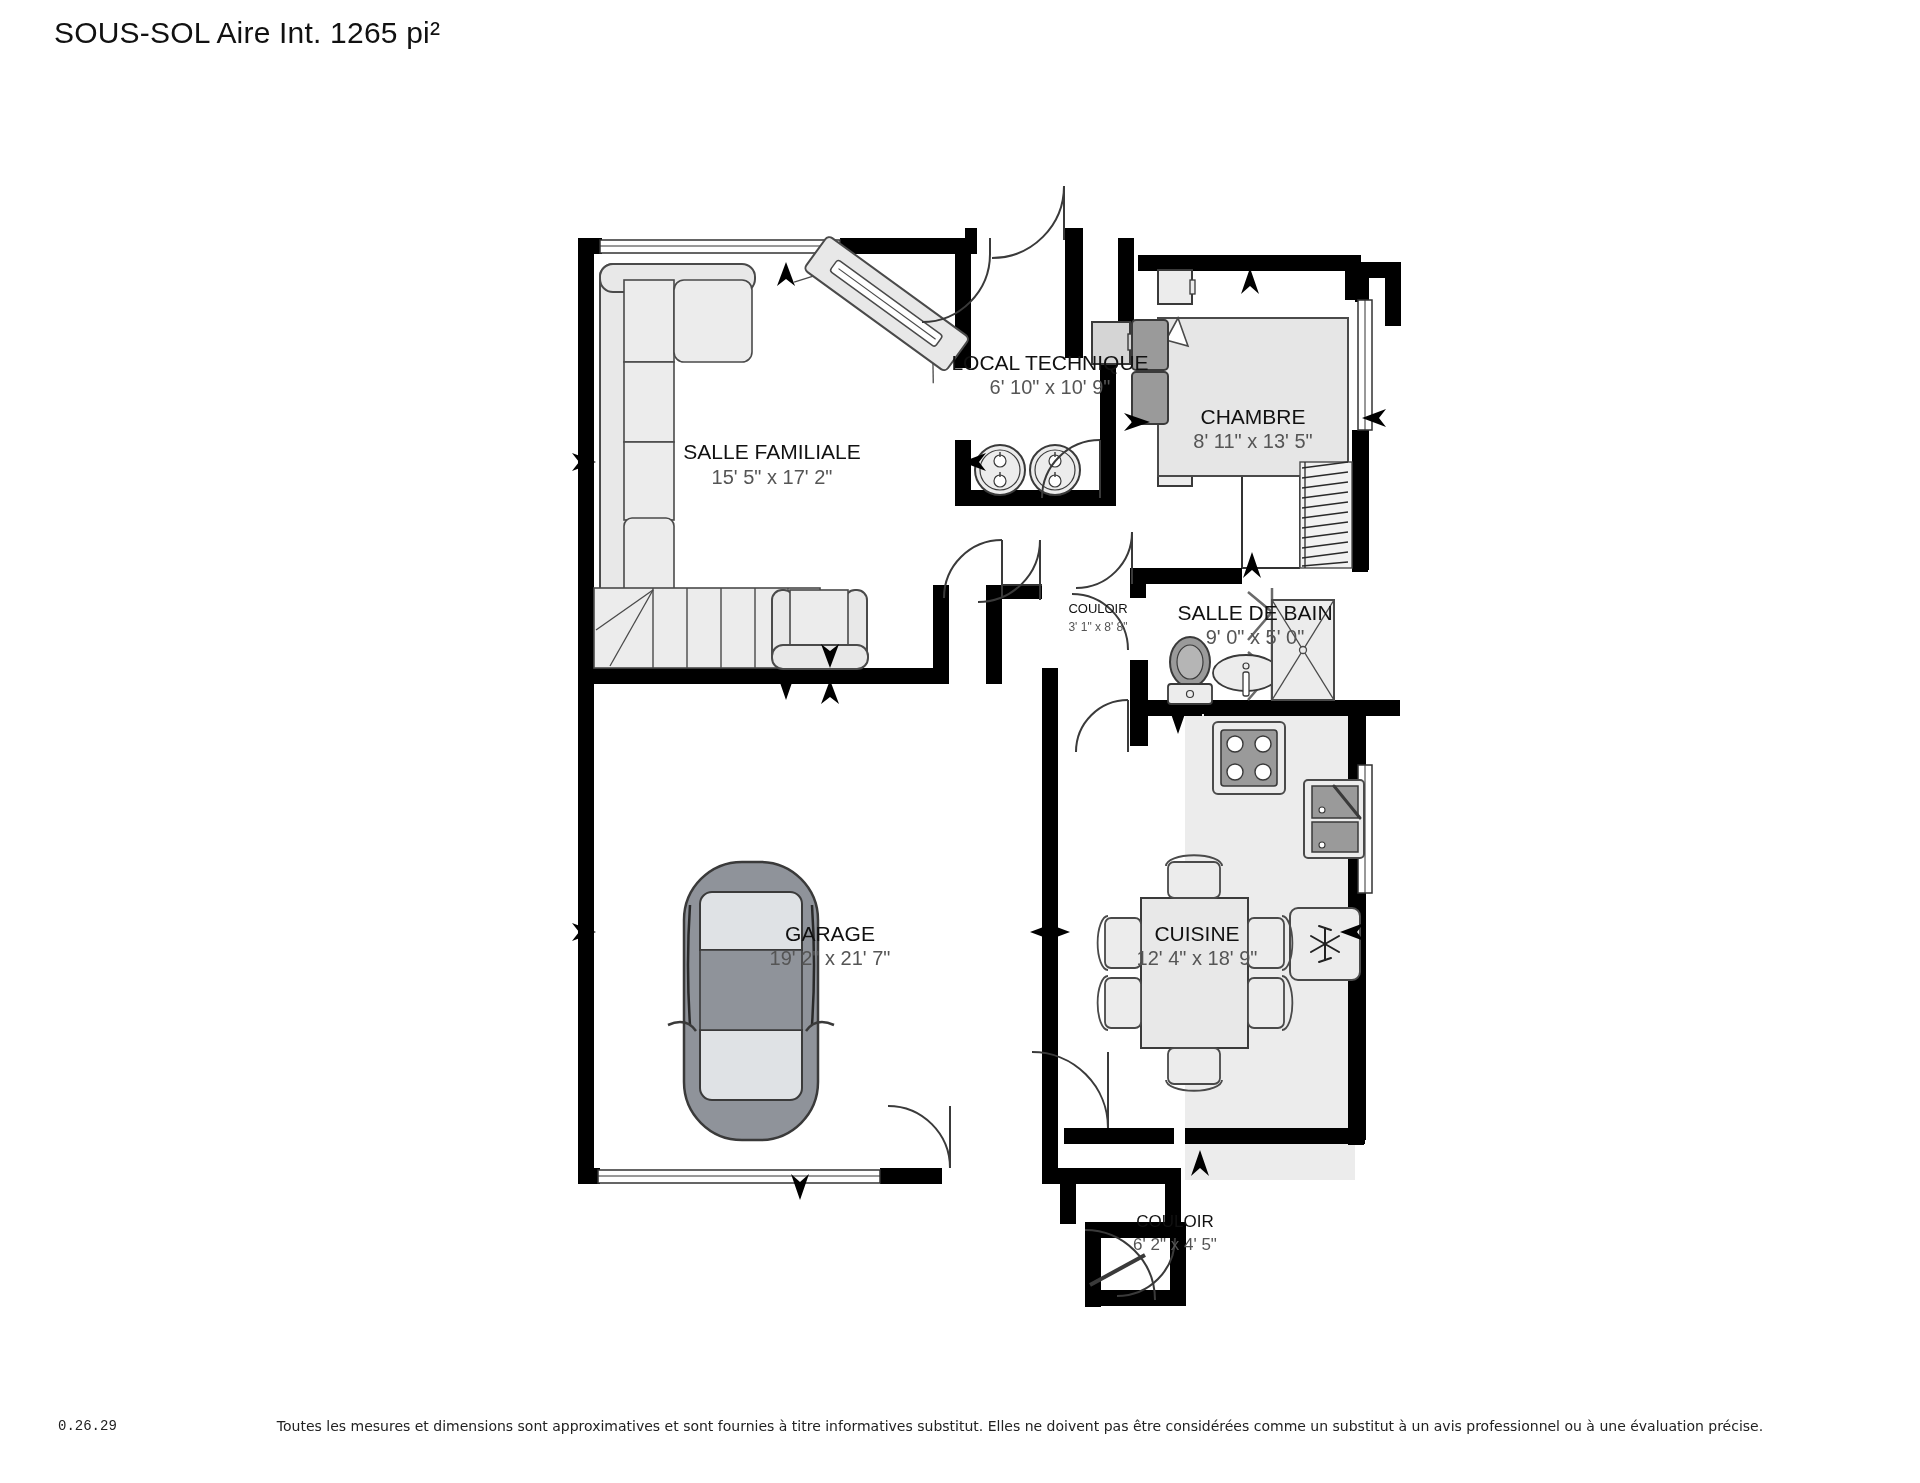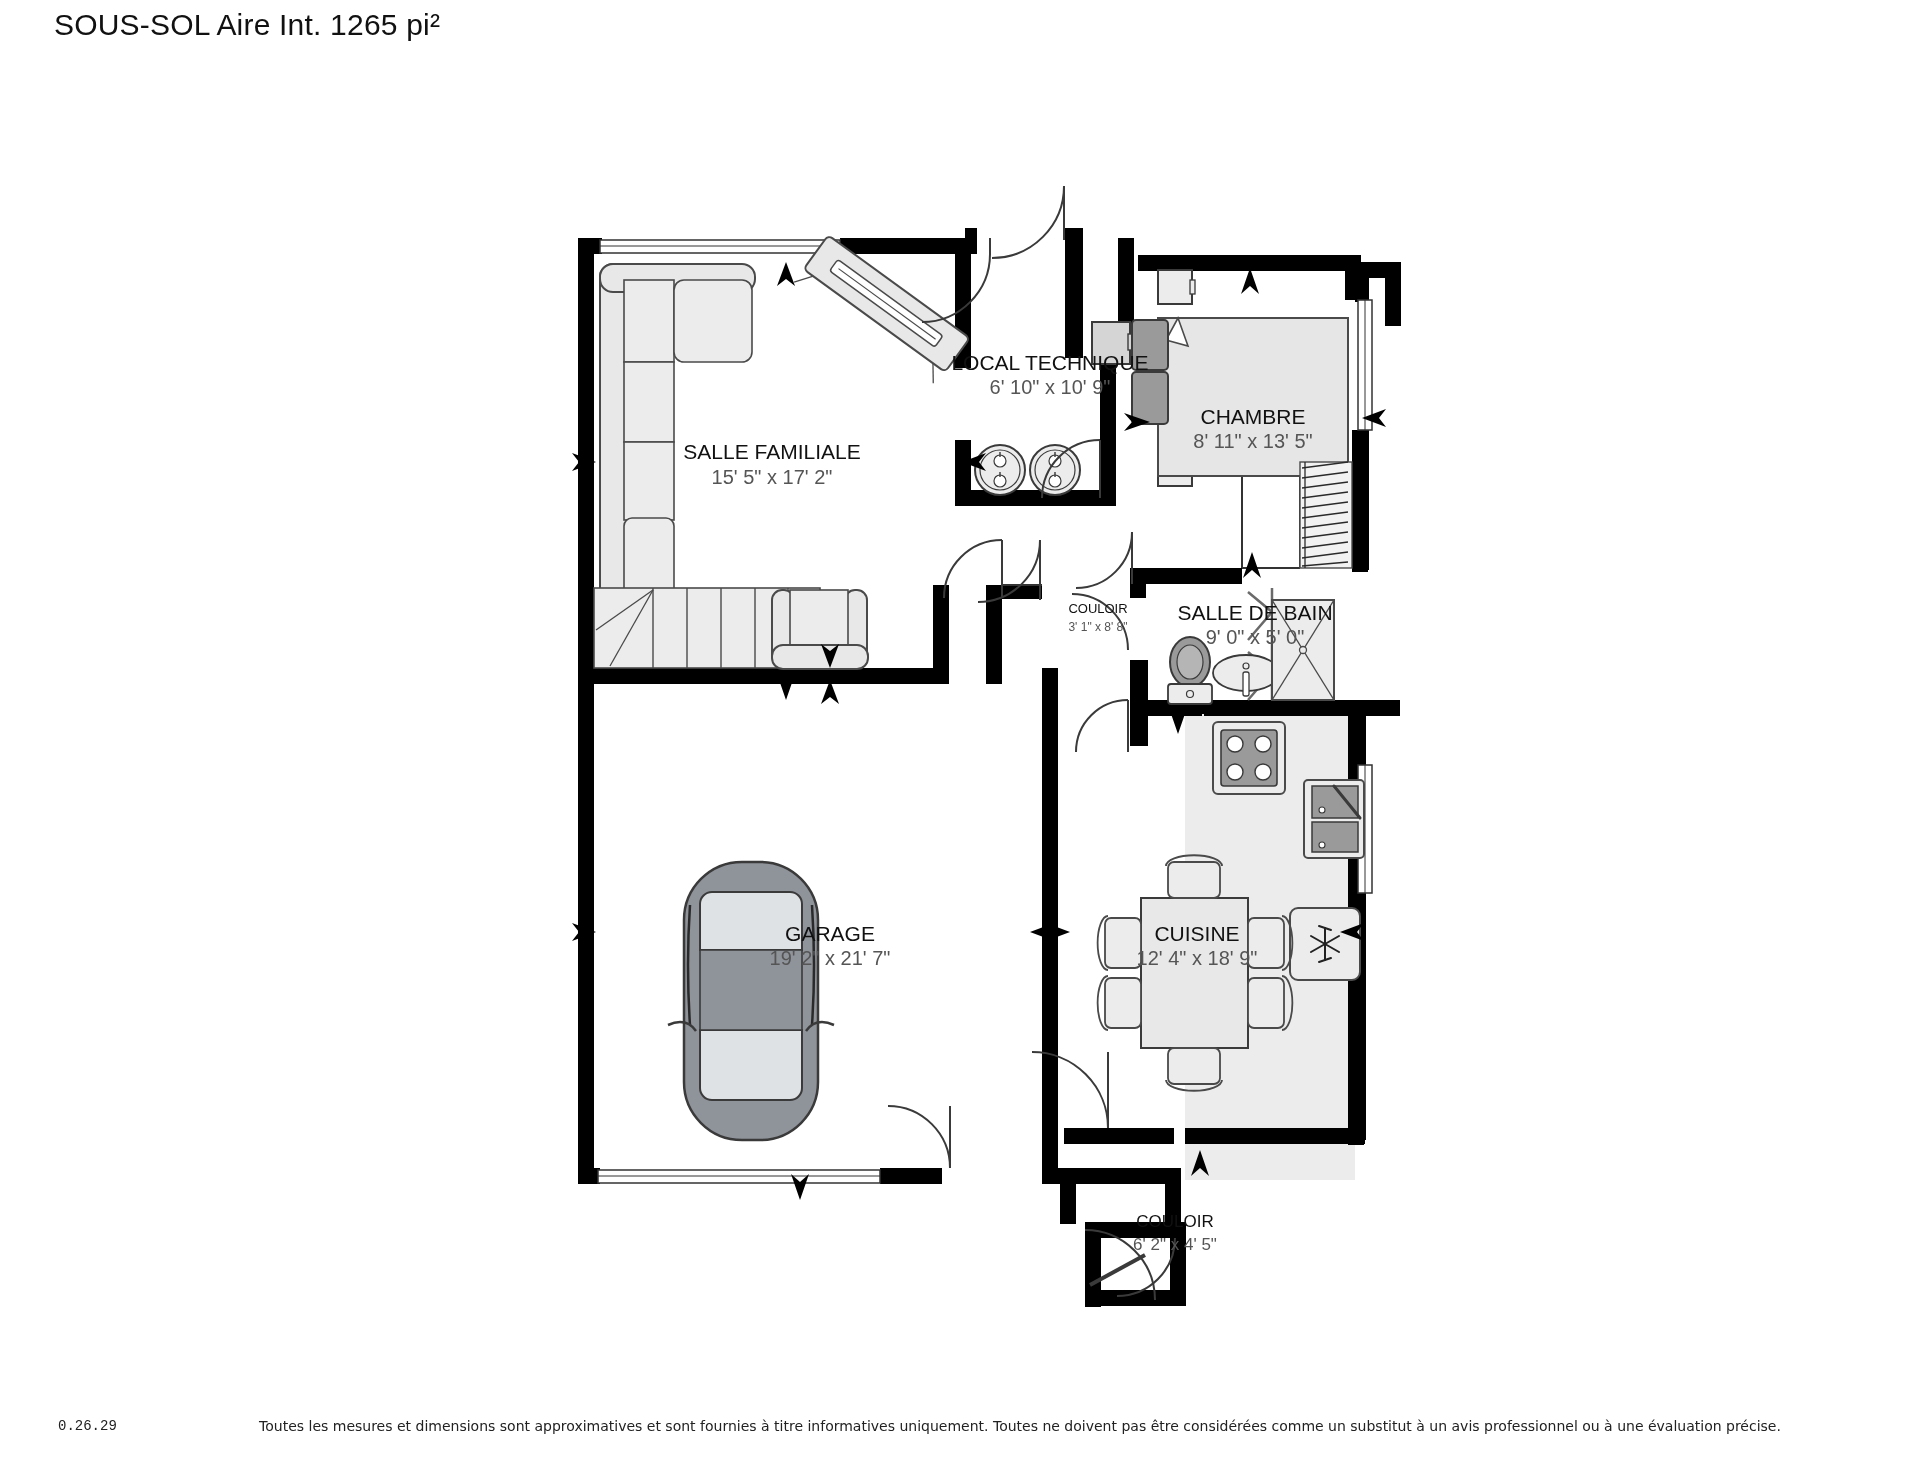--- a/index.html
+++ b/index.html
@@ -2,21 +2,21 @@
 <html><head>
 <meta charset="utf-8">
 <style>
   html,body{margin:0;padding:0;background:#ffffff;}
   body{
     width:1920px;height:1483px;position:relative;overflow:hidden;
     font-family:"Liberation Sans", sans-serif;
     -webkit-font-smoothing:antialiased;
   }
   #plan-title{
-    position:absolute;left:54px;top:8px;
+    position:absolute;left:54px;top:16px;
     font-size:30px;color:#111;letter-spacing:0.2px;white-space:nowrap;
   }
   #floorplan-canvas{position:absolute;left:0;top:0;width:1920px;height:1483px;}
   #footer-version{
     position:absolute;left:58px;top:1418px;font-size:14px;color:#222;
     font-family:Liberation Mono, monospace;
   }
   #footer-disclaimer{
     position:absolute;left:0;top:1418px;width:1920px;text-align:center;
     font-size:14px;color:#222;font-family:"DejaVu Sans", sans-serif;
@@ -422,13 +422,13 @@
   </g>
 
   <g>
     <text class="rm-name-sm" x="1175" y="1227" text-anchor="middle" style="font-size:17px">COULOIR</text>
     <text class="rm-dim-sm" x="1175" y="1250" text-anchor="middle" style="font-size:17px">6' 2" x 4' 5"</text>
   </g>
 
 </svg>
 
 <div id="footer-version">0.26.29</div>
-<div id="footer-disclaimer">Toutes les mesures et dimensions sont approximatives et sont fournies à titre informatives uniquement. Toutes ne doivent pas être considérées comme un substitut à un avis professionnel ou à une évaluation précise.</div>
+<div id="footer-disclaimer">Toutes les mesures et dimensions sont approximatives et sont fournies à titre informatives substitut. Elles ne doivent pas être considérées comme un substitut à un avis professionnel ou à une évaluation précise.</div>
 
 </body></html>

